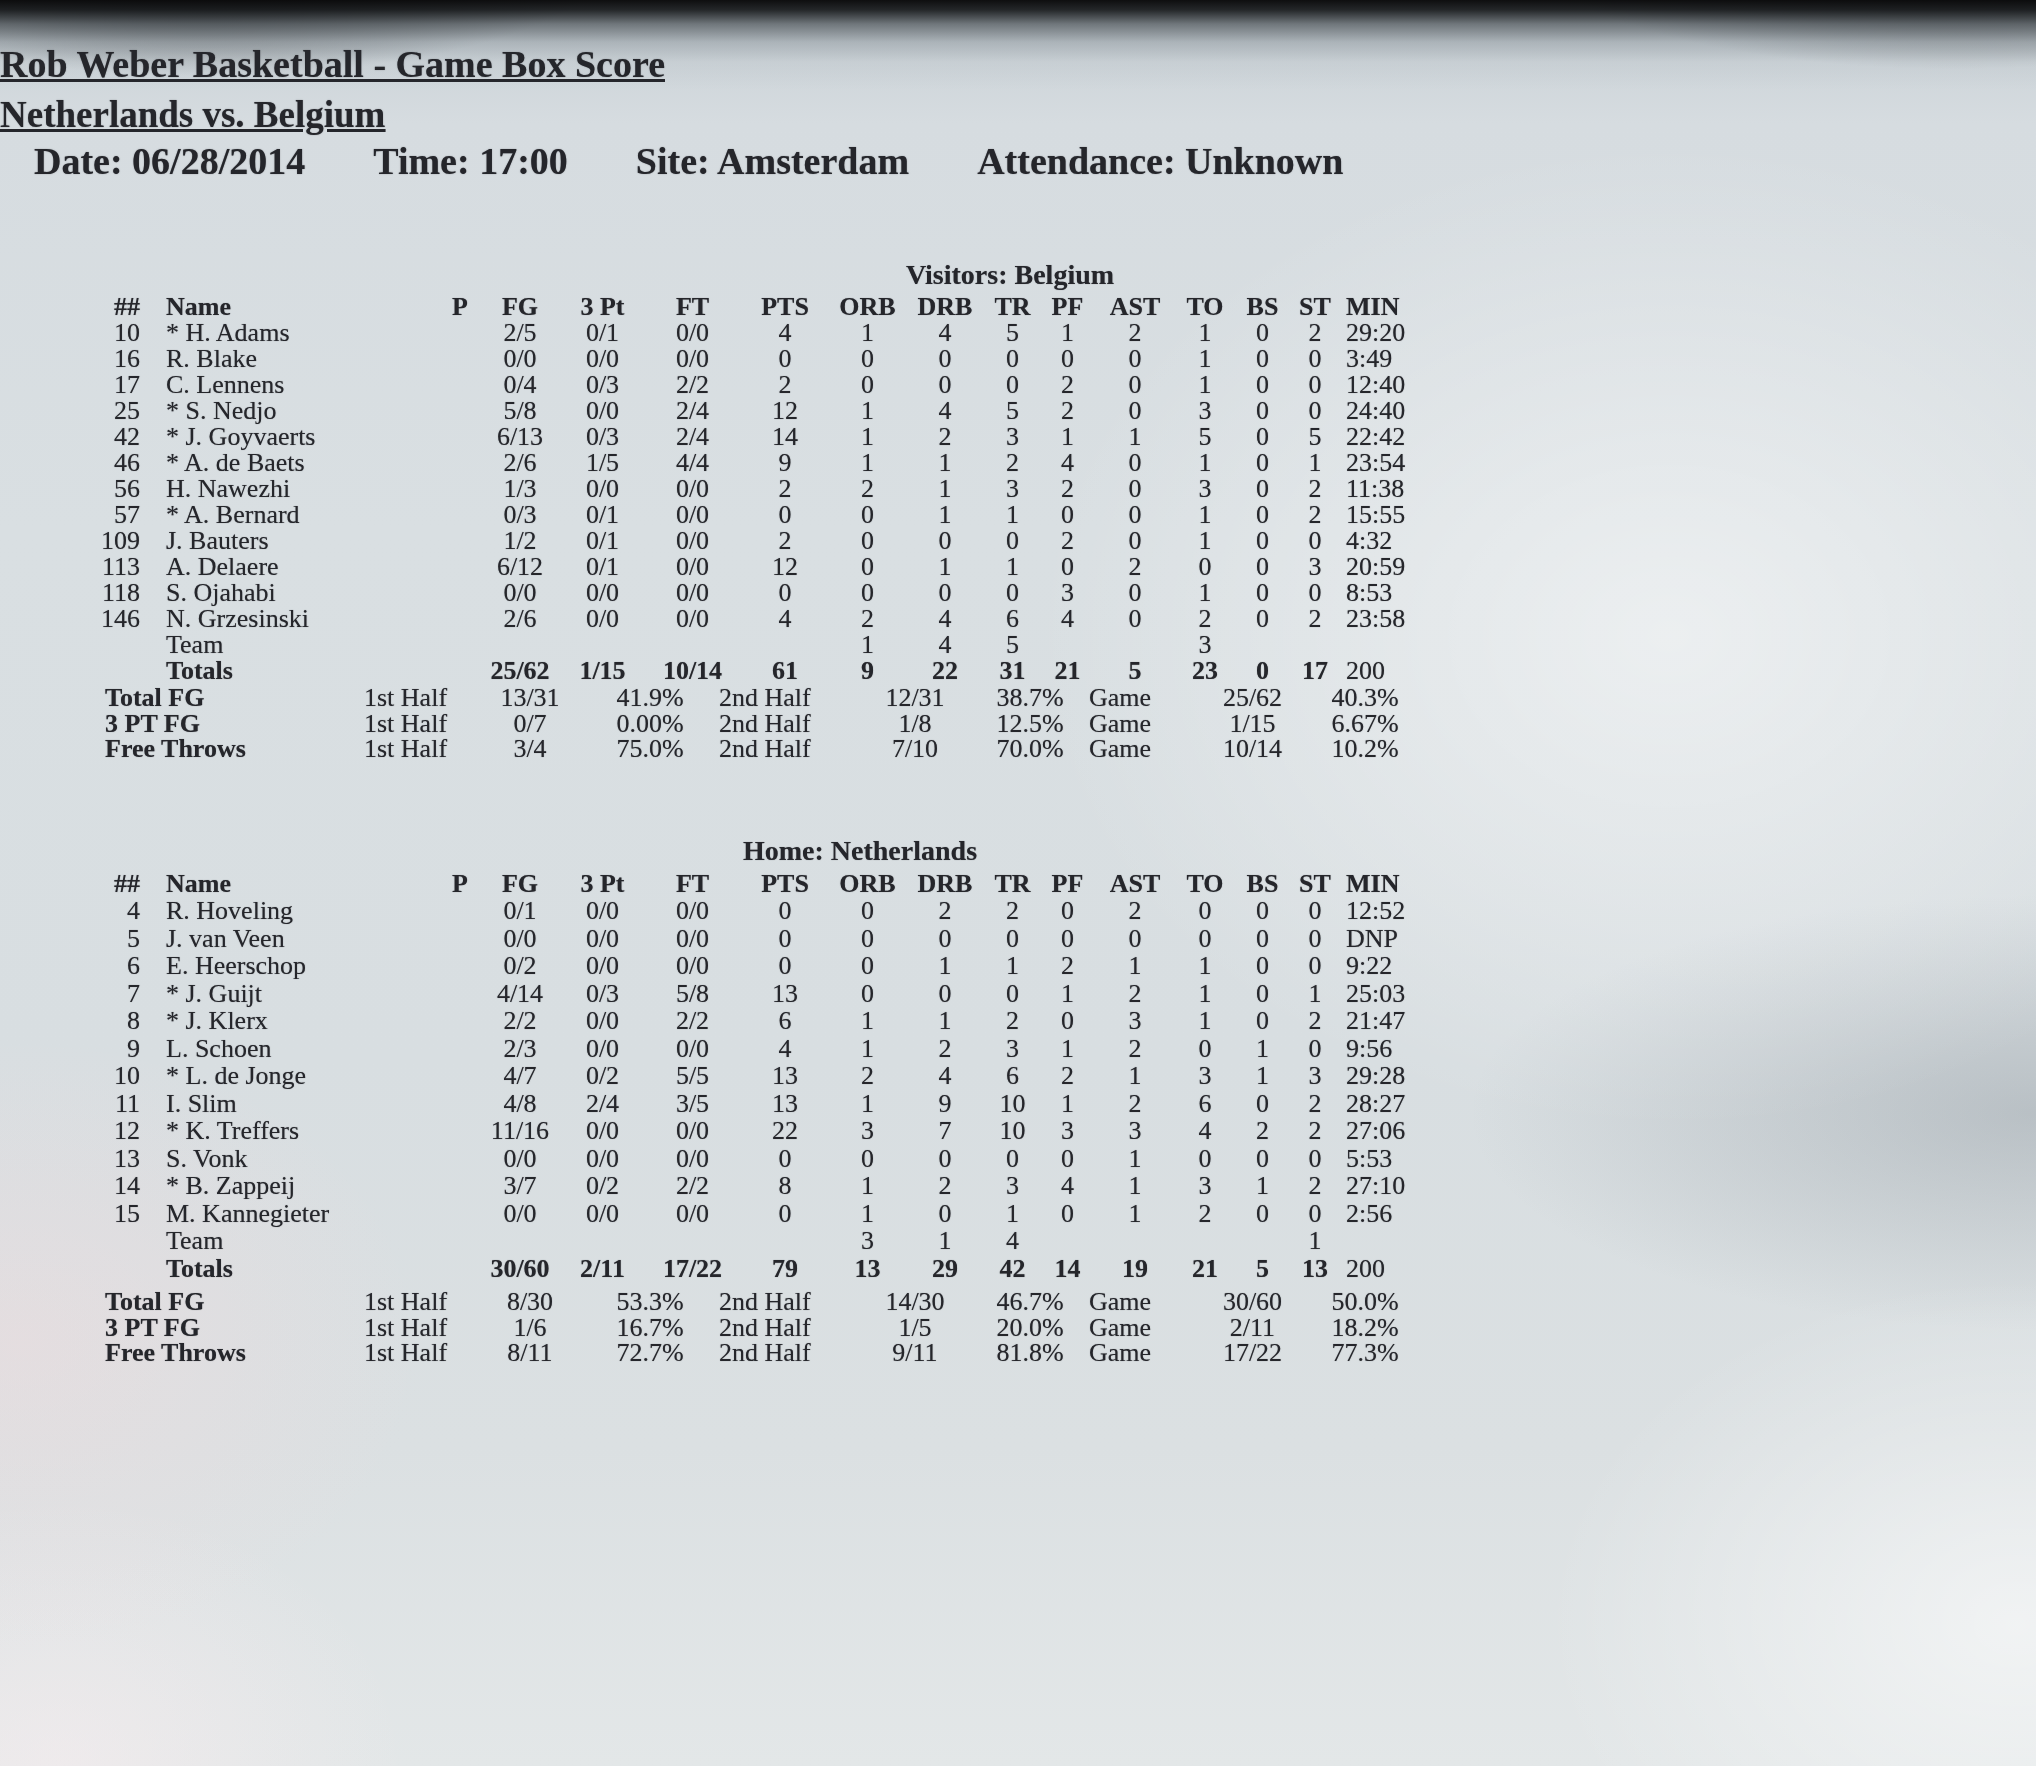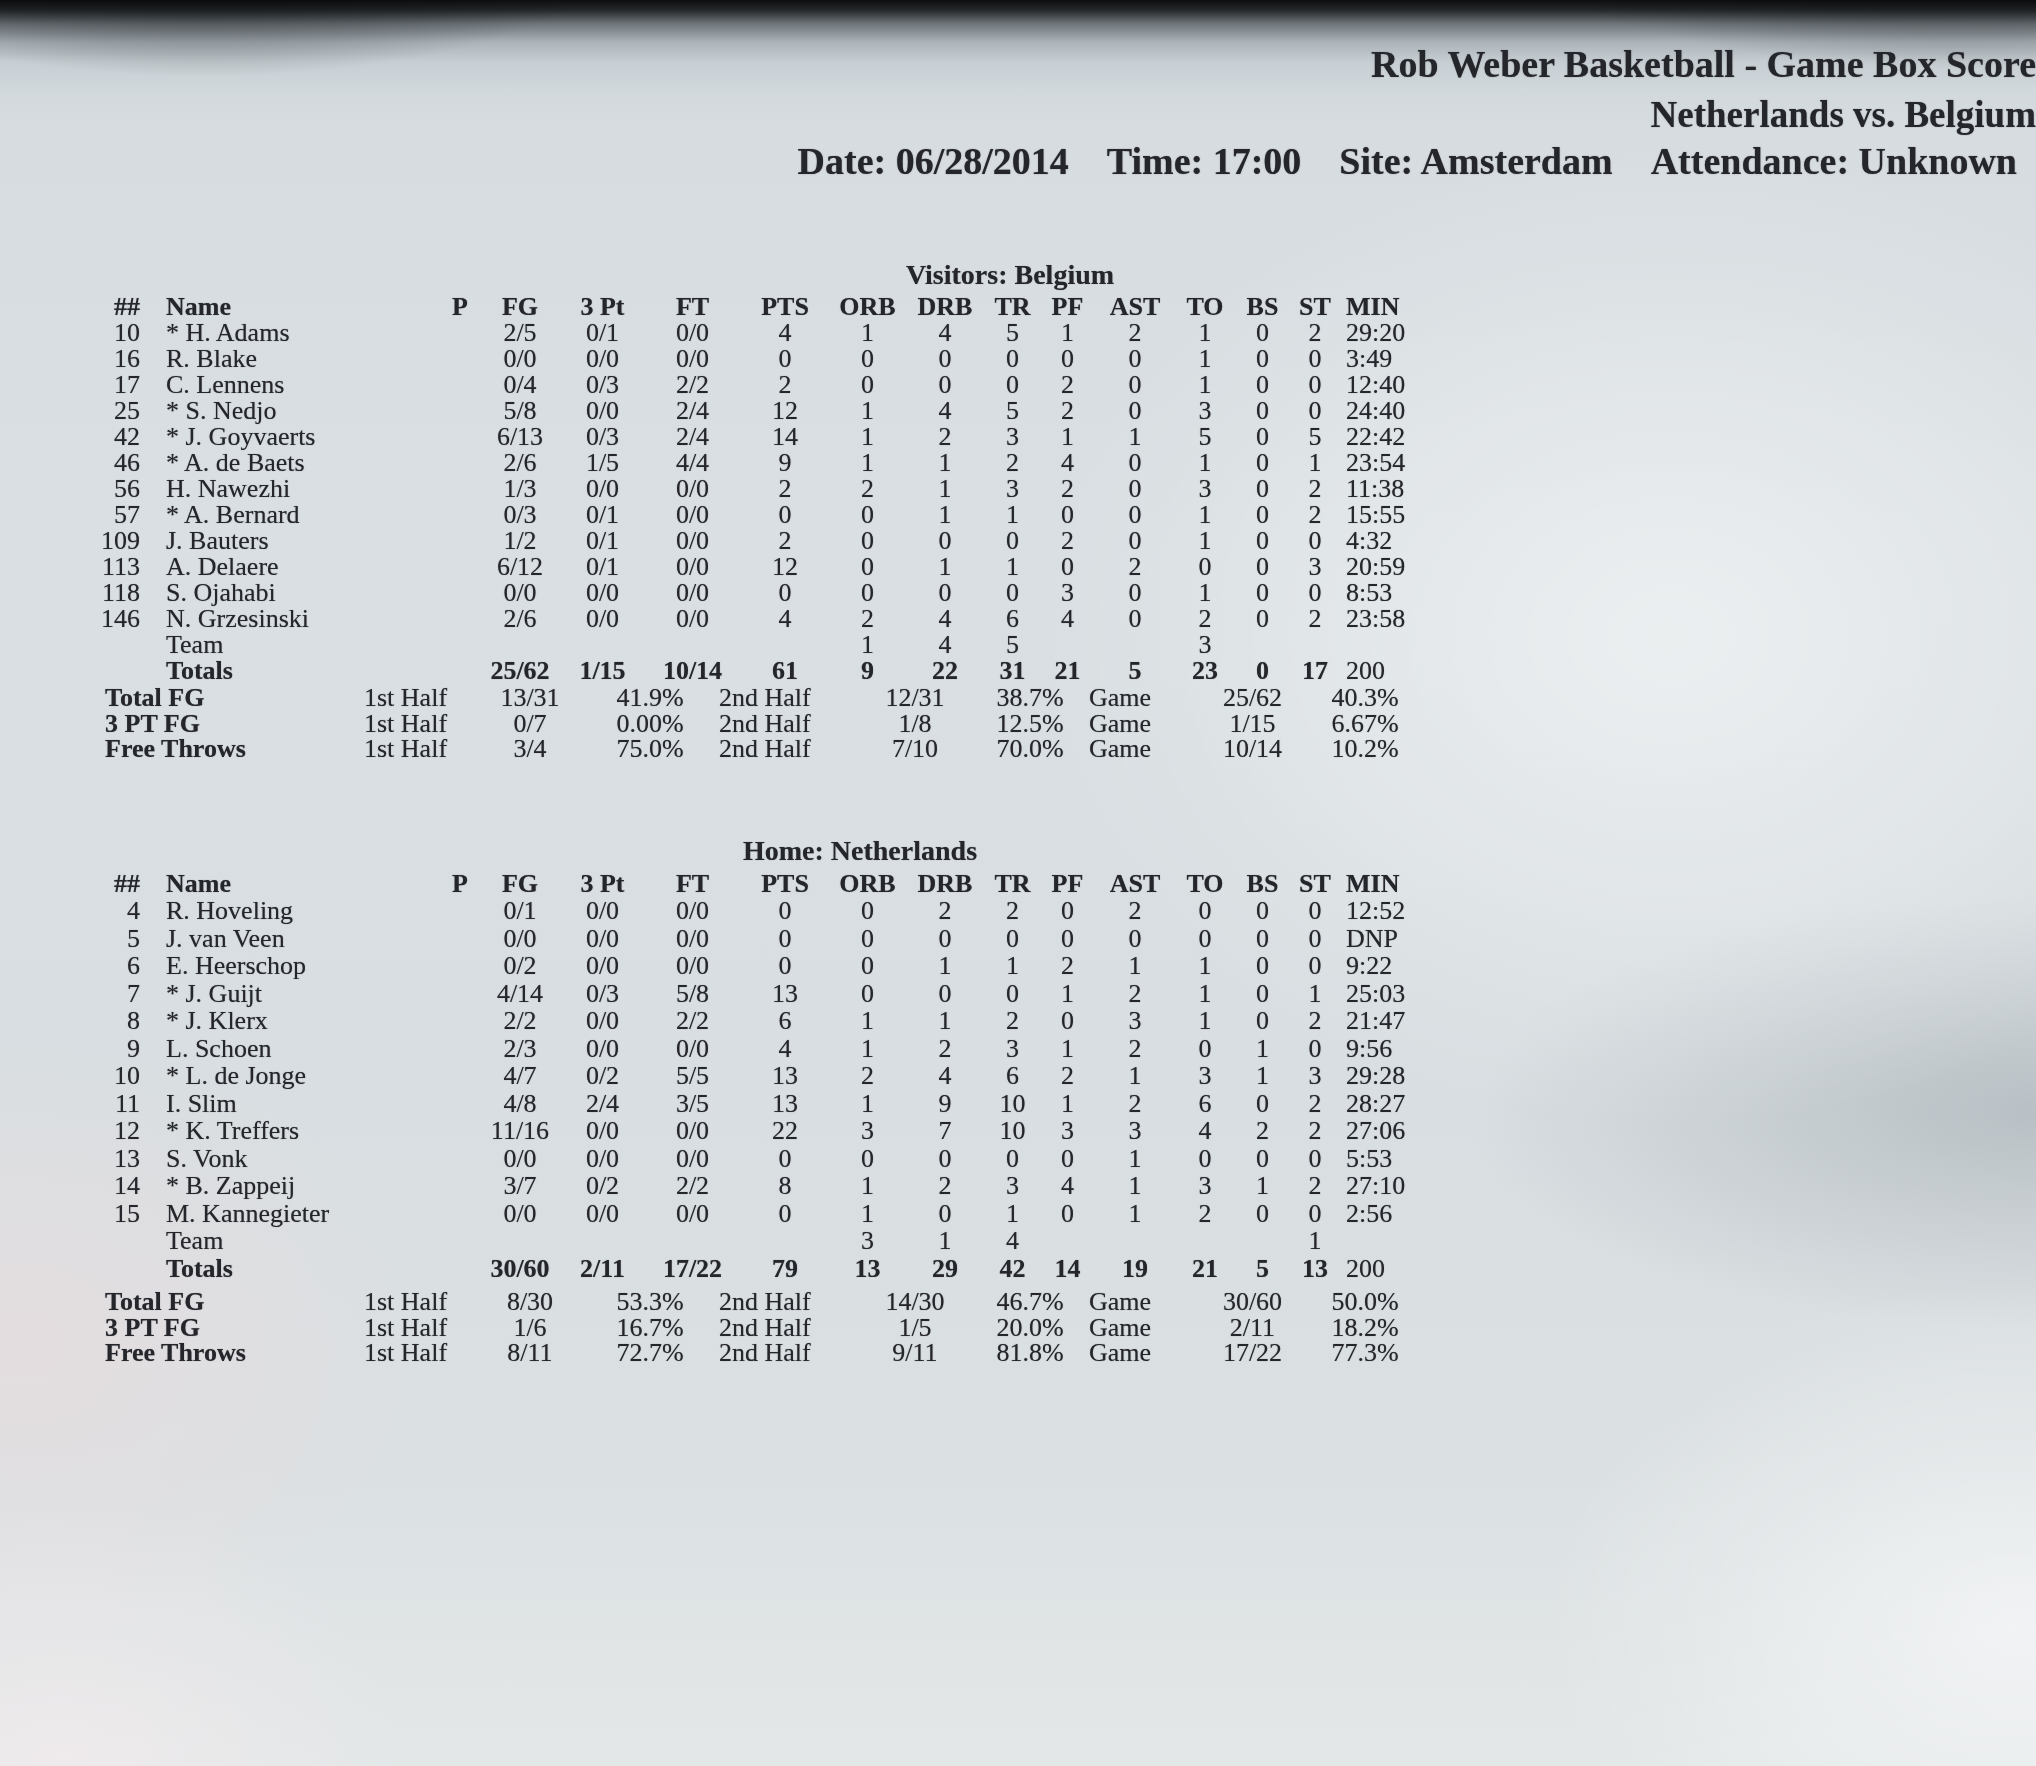--- a/index.html
+++ b/index.html
@@ -14,25 +14,25 @@
       radial-gradient(ellipse 620px 190px at 10% -3%, rgba(0,0,0,0.72), rgba(0,0,0,0) 68%),
       radial-gradient(ellipse 640px 200px at 96% -4%, rgba(0,0,0,0.65), rgba(0,0,0,0) 70%),
       radial-gradient(ellipse 980px 760px at 82% 36%, rgba(255,255,255,0.50), rgba(255,255,255,0) 65%),
       radial-gradient(ellipse 760px 560px at 99% 92%, rgba(255,255,255,0.55), rgba(255,255,255,0) 62%),
       radial-gradient(ellipse 620px 470px at 1% 76%, rgba(242,219,221,0.42), rgba(242,219,221,0) 65%),
       radial-gradient(ellipse 560px 430px at 3% 100%, rgba(250,238,240,0.5), rgba(250,238,240,0) 62%),
       radial-gradient(ellipse 860px 330px at 100% 63%, rgba(112,122,131,0.30), rgba(112,122,131,0) 66%),
       linear-gradient(180deg,#c6ced3 0%, #d6dce0 7%, #d9dfe2 30%, #d8dee1 60%, #dbe0e2 82%, #e3e7e8 100%);
   }
   .content{position:relative;padding-top:42px;}
-  .t-center{text-align:right;}
+  .t-center{text-align:left;text-decoration:underline;}
   .title{font-size:38px;font-weight:bold;line-height:44px;text-shadow:0 0 1.2px rgba(40,42,48,0.55);}
   .subtitle{font-size:37px;font-weight:bold;line-height:42px;margin-top:8px;text-shadow:0 0 1.2px rgba(40,42,48,0.55);}
   .infoline{font-size:38px;font-weight:bold;line-height:46px;margin-top:2px;text-shadow:0 0 1.2px rgba(40,42,48,0.55);}
-  .infoline span{display:inline-block;margin:0 19px;}
+  .infoline span{display:inline-block;margin:0 34px;}
   .section-title{width:1350px;margin-left:95px;text-align:center;font-size:28px;font-weight:bold;line-height:30px;position:relative;text-shadow:0 0 1px rgba(40,42,48,0.5);}
   .sec-visitors .section-title{left:240px;margin-top:76px;}
   .sec-home .section-title{left:90px;margin-top:74px;}
   table{border-collapse:collapse;table-layout:fixed;margin-left:95px;}
   table.box{width:1350px;margin-top:4px;}
   td,th{padding:0;margin:0;white-space:nowrap;overflow:visible;font-size:26px;line-height:26px;height:26px;font-weight:normal;text-shadow:0 0 1px rgba(40,42,48,0.5);}
   thead th{font-weight:bold;}
   .sec-home td,.sec-home th{height:27.5px;line-height:27.5px;}
   .c-num{text-align:right;padding-right:10px;}
   .c-name{text-align:left;padding-left:16px;}

